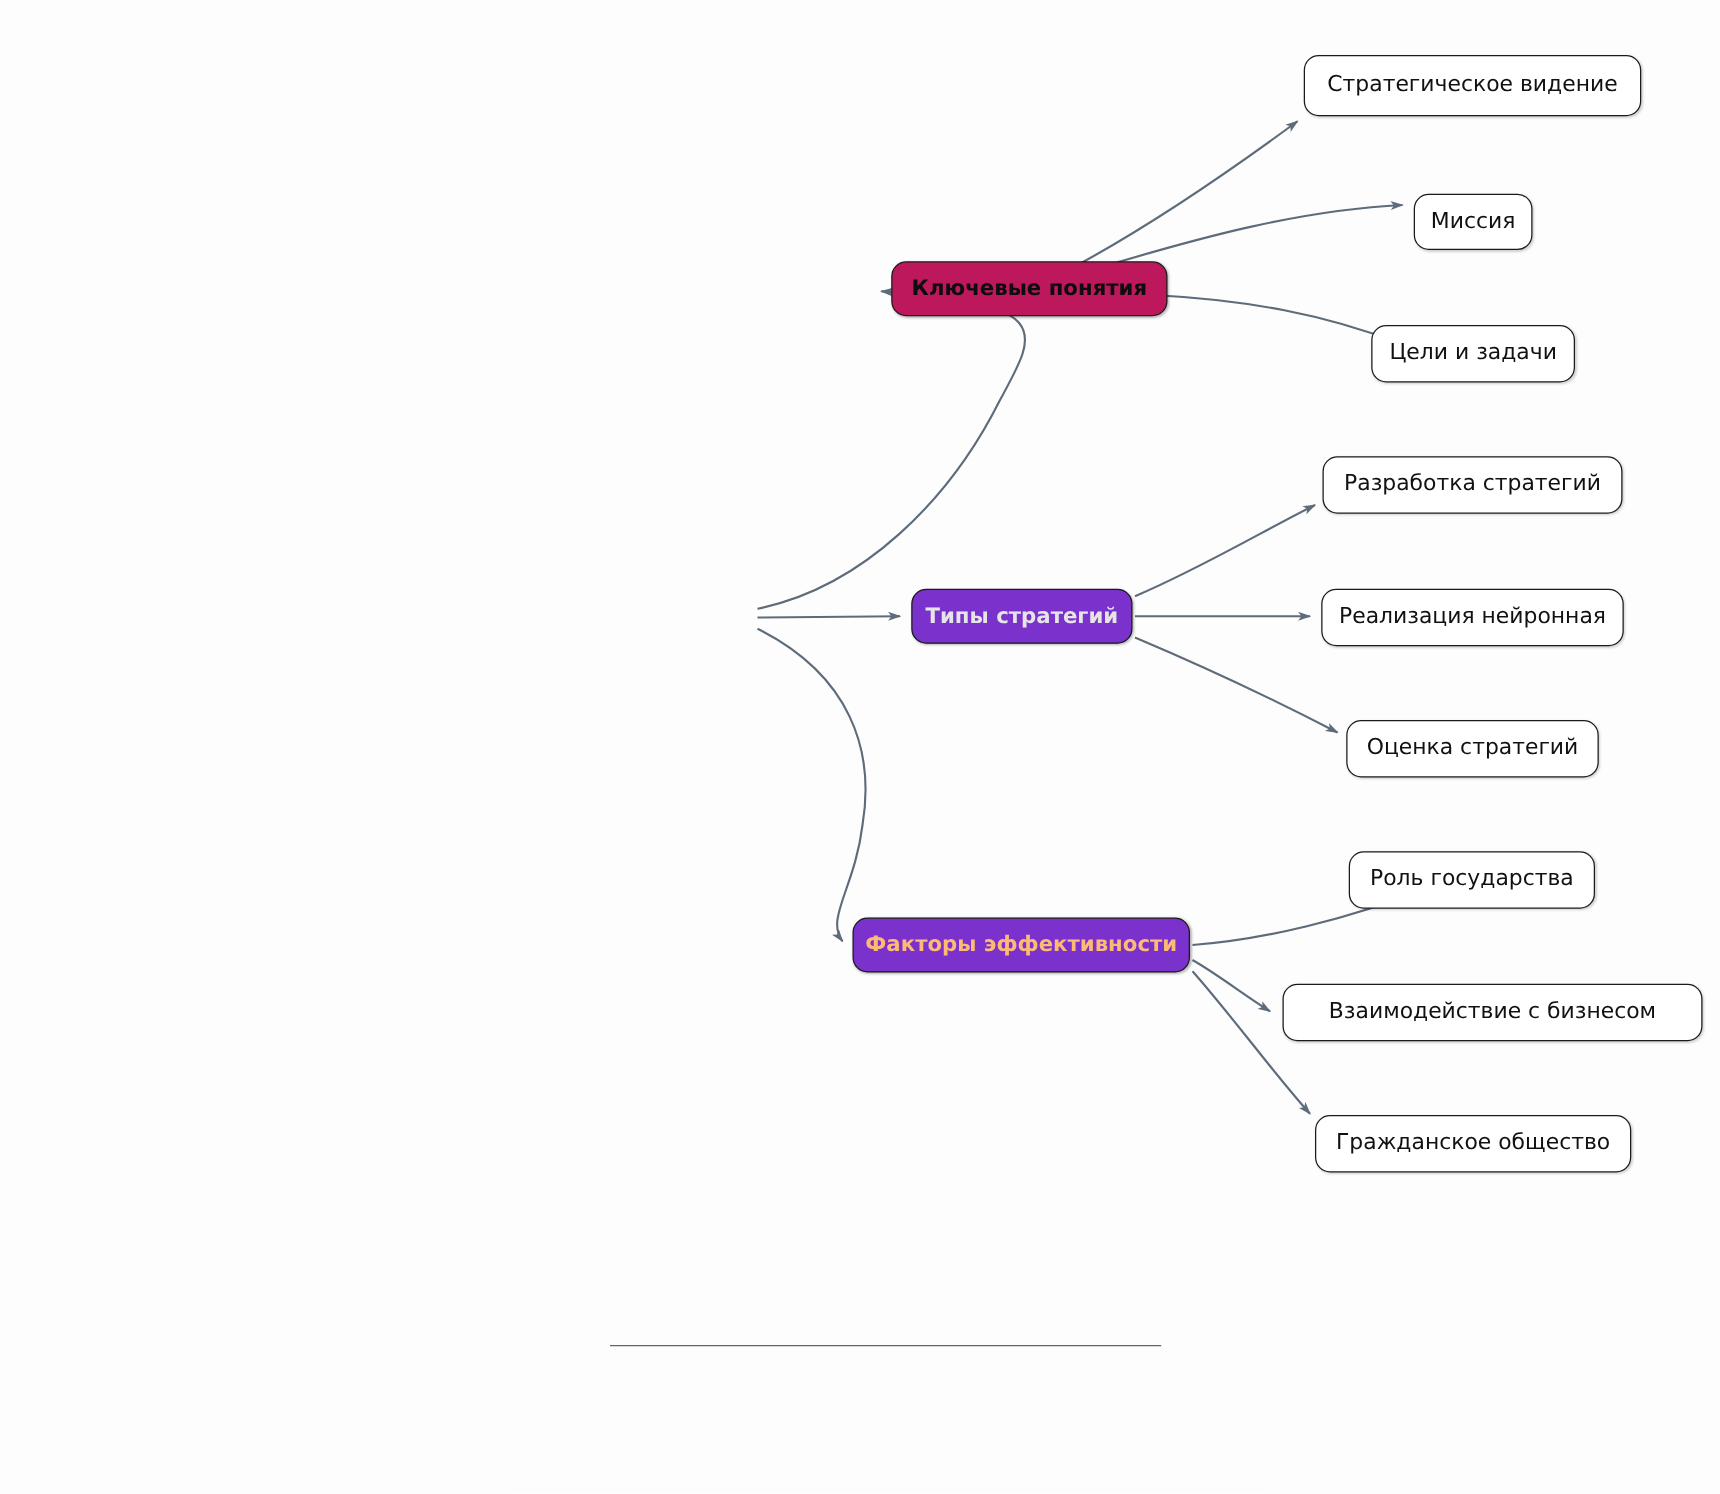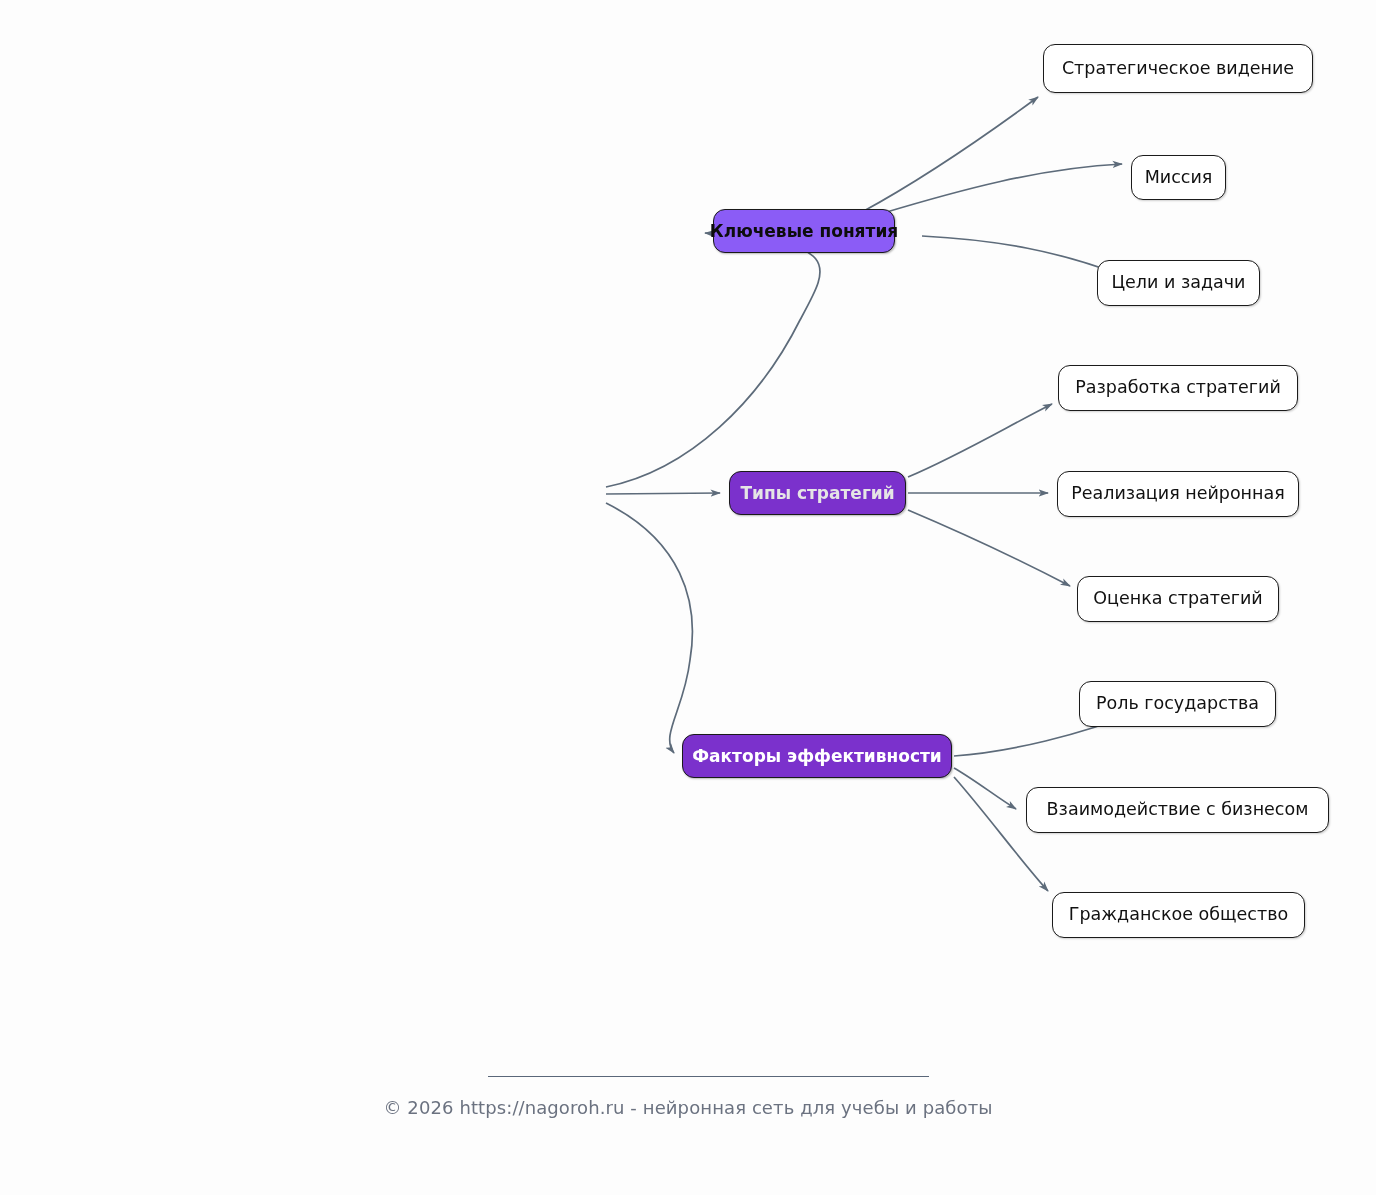--- a/index.html
+++ b/index.html
@@ -119,32 +119,31 @@
         <path d="M 908,493 L 1048,493" stroke="#5d6b7a"></path>
         <path d="M 908,510 C 960,532 1020,560 1070,586" stroke="#5d6b7a"></path>
         <path d="M 954,756 C 1010,752 1080,735 1140,711" stroke="#5d6b7a"></path>
         <path d="M 954,768 C 975,780 995,796 1016,809" stroke="#5d6b7a"></path>
         <path d="M 954,777 C 985,812 1020,860 1048,891" stroke="#5d6b7a"></path>
       </g>
   </svg>
 
 
   <div id="node-layer">
-      <div class="node node-branch" style="background: #8b5cf6; color: rgb(13, 13, 13); left: 713px; top: 209px; width: 182px; height: 44px;">Ключевые понятия</div>
+      <div class="node node-branch" style="background: #be185d; color: rgb(13, 13, 13); left: 713px; top: 209px; width: 221px; height: 44px;">Ключевые понятия</div>
       <div class="node node-leaf" style="left: 1043px; top: 44px; width: 270px; height: 49px;">Стратегическое видение</div>
       <div class="node node-leaf" style="left: 1131px; top: 155px; width: 95px; height: 45px;">Миссия</div>
       <div class="node node-leaf" style="left: 1097px; top: 260px; width: 163px; height: 46px;">Цели и задачи</div>
       <div class="node node-branch" style="background: rgb(123, 49, 204); color: #e5e5e5; left: 729px; top: 471px; width: 177px; height: 44px;">Типы стратегий</div>
       <div class="node node-leaf" style="left: 1058px; top: 365px; width: 240px; height: 46px;">Разработка стратегий</div>
       <div class="node node-leaf" style="left: 1057px; top: 471px; width: 242px; height: 46px;">Реализация нейронная</div>
       <div class="node node-leaf" style="left: 1077px; top: 576px; width: 202px; height: 46px;">Оценка стратегий</div>
-      <div class="node node-branch" style="background: rgb(123, 49, 204); color: #ffffff; left: 682px; top: 734px; width: 270px; height: 44px;">Факторы эффективности</div>
+      <div class="node node-branch" style="background: rgb(123, 49, 204); color: #fdba74; left: 682px; top: 734px; width: 270px; height: 44px;">Факторы эффективности</div>
       <div class="node node-leaf" style="left: 1079px; top: 681px; width: 197px; height: 46px;">Роль государства</div>
-      <div class="node node-leaf" style="left: 1026px; top: 787px; width: 303px; height: 46px;">Взаимодействие с бизнесом</div>
+      <div class="node node-leaf" style="left: 1026px; top: 787px; width: 336px; height: 46px;">Взаимодействие с бизнесом</div>
       <div class="node node-leaf" style="left: 1052px; top: 892px; width: 253px; height: 46px;">Гражданское общество</div>
     </div>
 
 
   <div id="caption-rule"></div>
 
-  <div id="footer" style="color: rgb(107, 114, 128);">© 2026 https://nagoroh.ru - нейронная сеть для учебы и работы</div>
 
 </div>
 
 </body></html>

